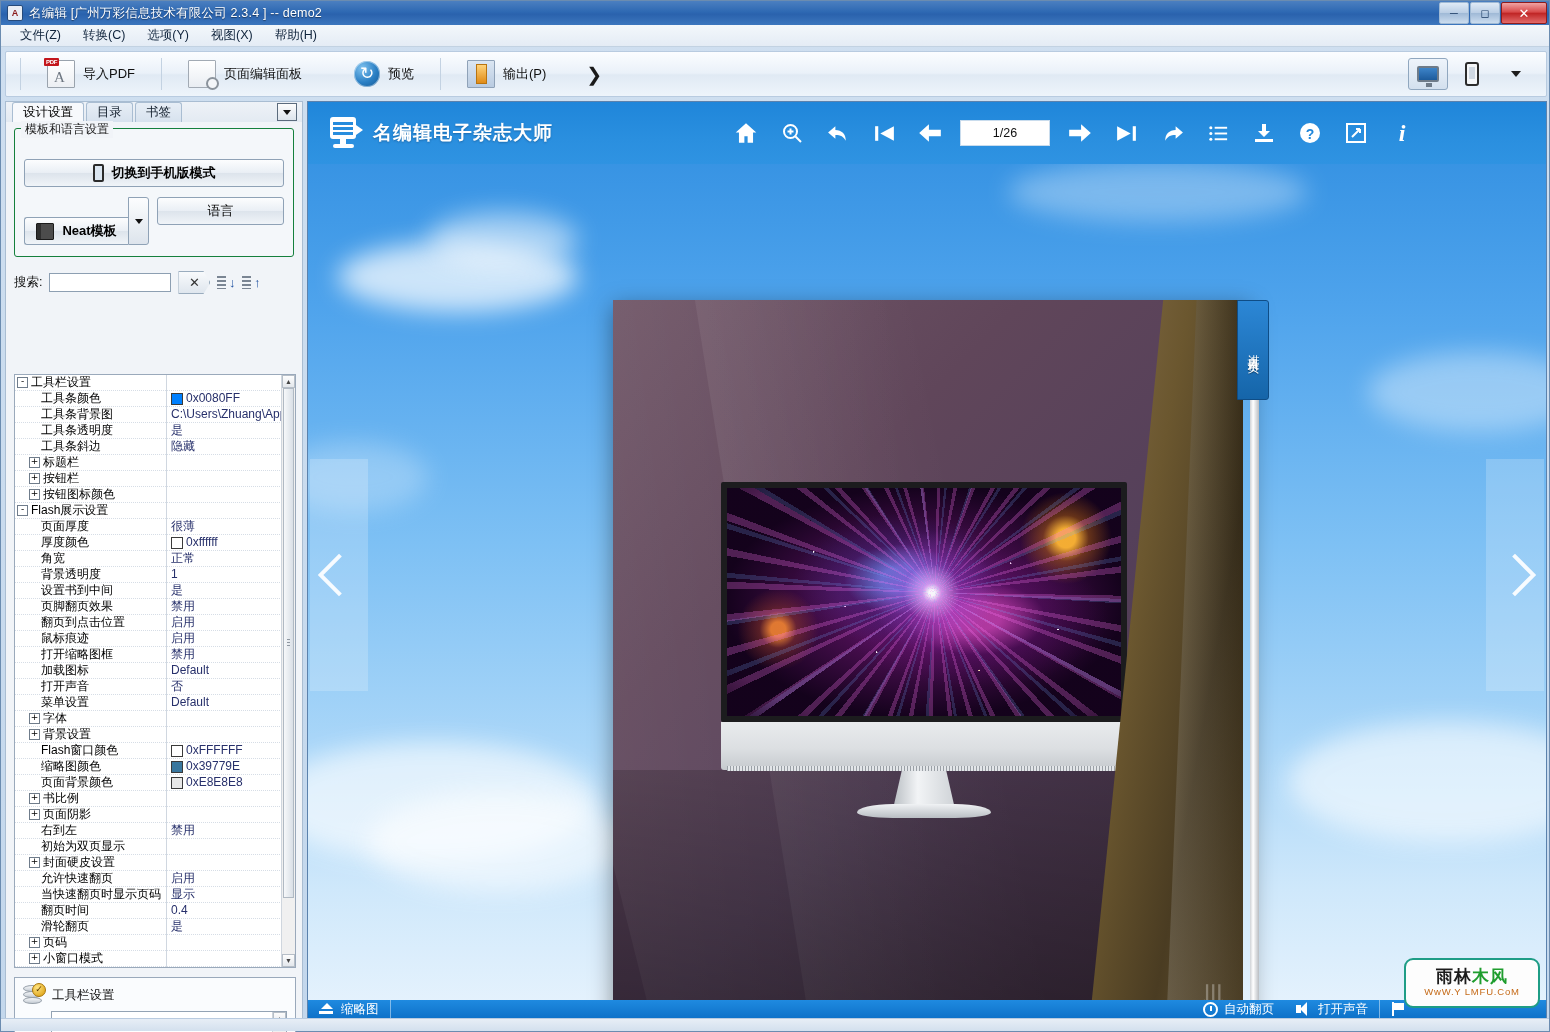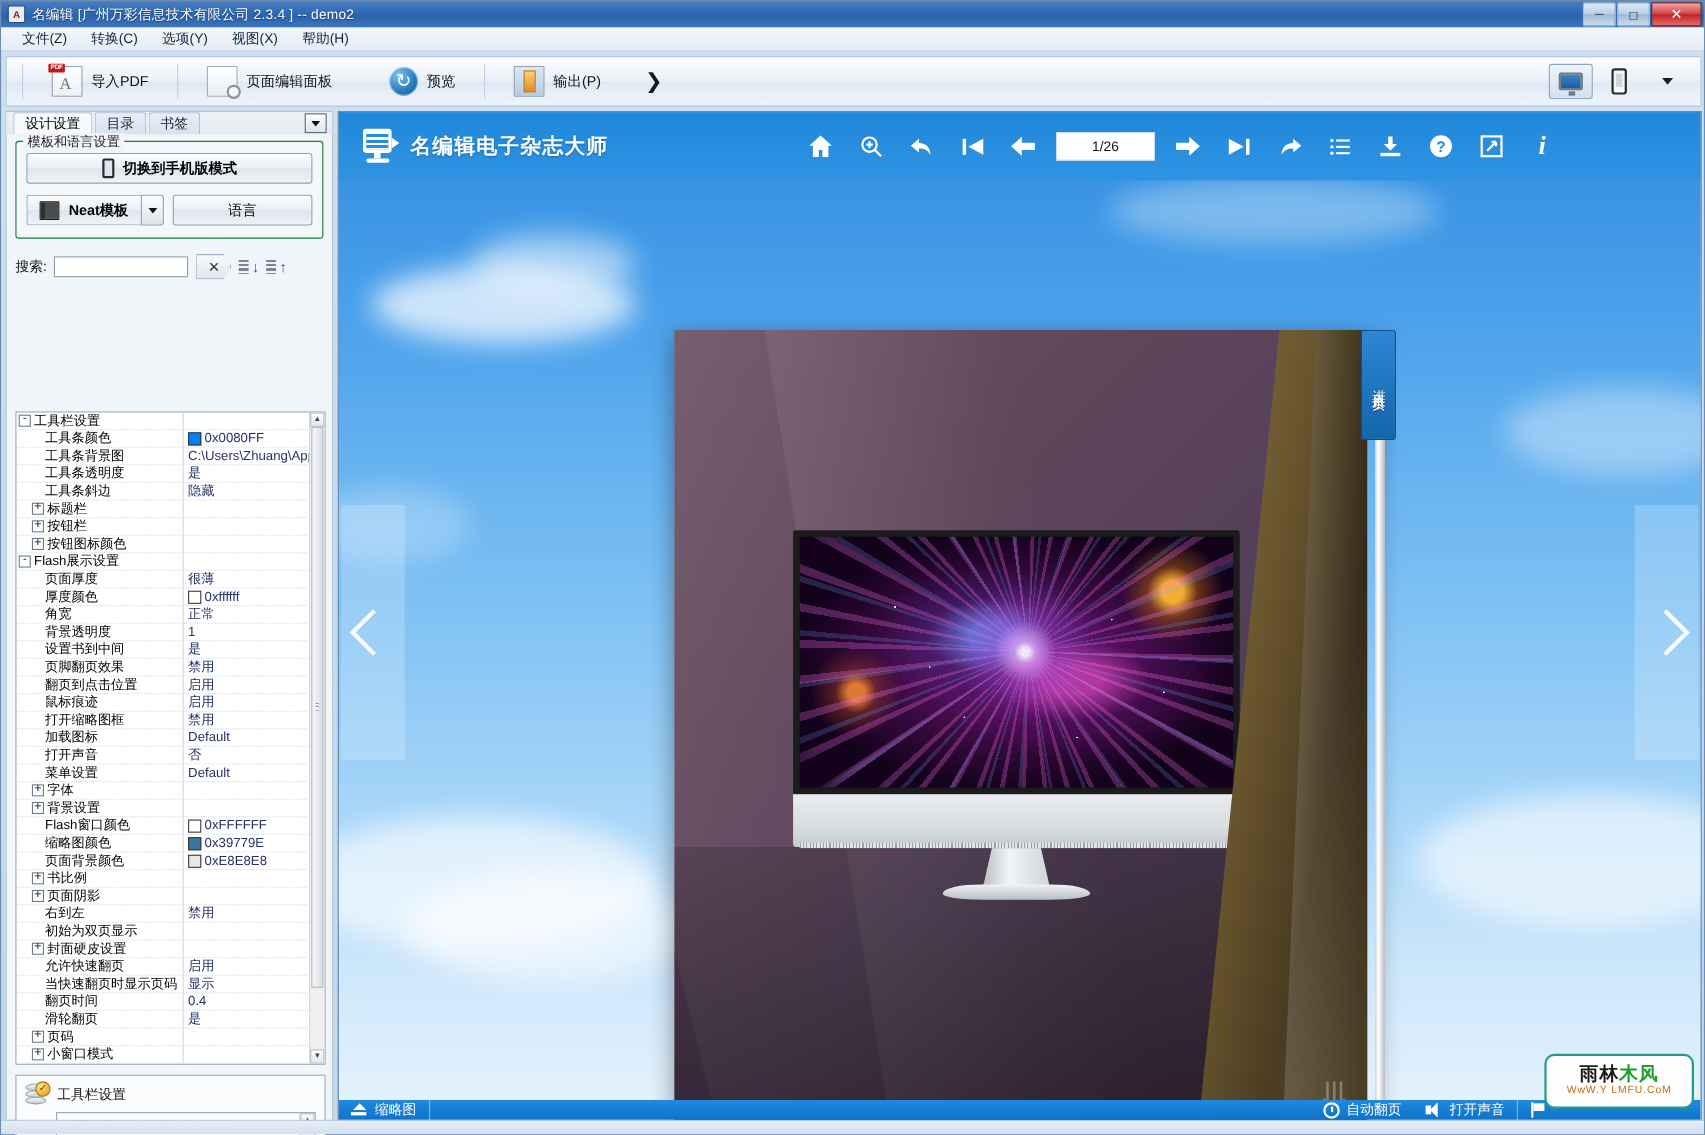--- a/index.html
+++ b/index.html
@@ -101,21 +101,21 @@
   .tabs .panelmenu i{width:0;height:0;border-left:4px solid transparent;
     border-right:4px solid transparent;border-top:5px solid #111;display:block;}
 
   .grp{margin:6px 8px 0 8px;border:1px solid #15803d;border-radius:3px;padding:10px 9px 11px 9px;
     position:relative;background:#f4f7fa;}
   .grp-title{position:absolute;top:-8px;left:6px;background:#f1f4f8;padding:0 4px;font-size:12px;color:#222;}
   .btn{border:1px solid #8fa2b6;border-radius:3px;
     background:linear-gradient(180deg,#fcfdfe 0%,#eaeff5 48%,#dde4ec 52%,#f0f4f8 100%);
     display:flex;align-items:center;justify-content:center;gap:8px;
     font-size:13px;color:#000;height:28px;box-sizing:border-box;}
-  .btn.bold{font-weight:bold;}
+  .btn.bold{font-weight:bold;margin-top:20px;}
   .row2{display:flex;gap:8px;margin-top:10px;}
   .mini-phone{width:11px;height:18px;border:2px solid #2b2b2b;border-radius:2px;background:#dbe6f1;box-sizing:border-box;}
   .mini-book{width:16px;height:15px;background:linear-gradient(90deg,#2f2f2f 0 4px,#4c4c4c 4px 16px);
     border:1px solid #1b1b1b;border-radius:1px;}
   .split{display:flex;flex:1;}
   .split .btn{flex:1;border-right:none;border-radius:3px 0 0 3px;}
   .split .drop{width:19px;border:1px solid #8fa2b6;border-radius:0 3px 3px 0;
     background:linear-gradient(180deg,#fcfdfe,#dde4ec);display:flex;align-items:center;justify-content:center;}
   .split .drop i{width:0;height:0;border-left:4px solid transparent;border-right:4px solid transparent;
     border-top:5px solid #111;}

